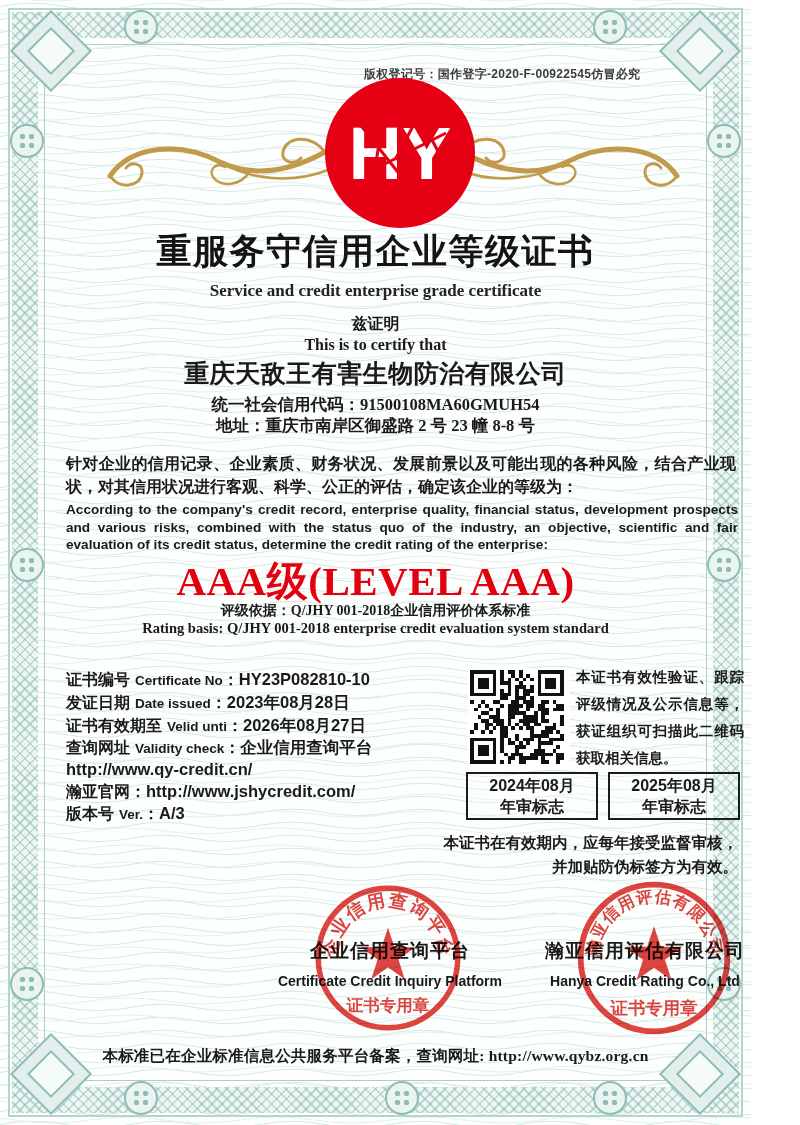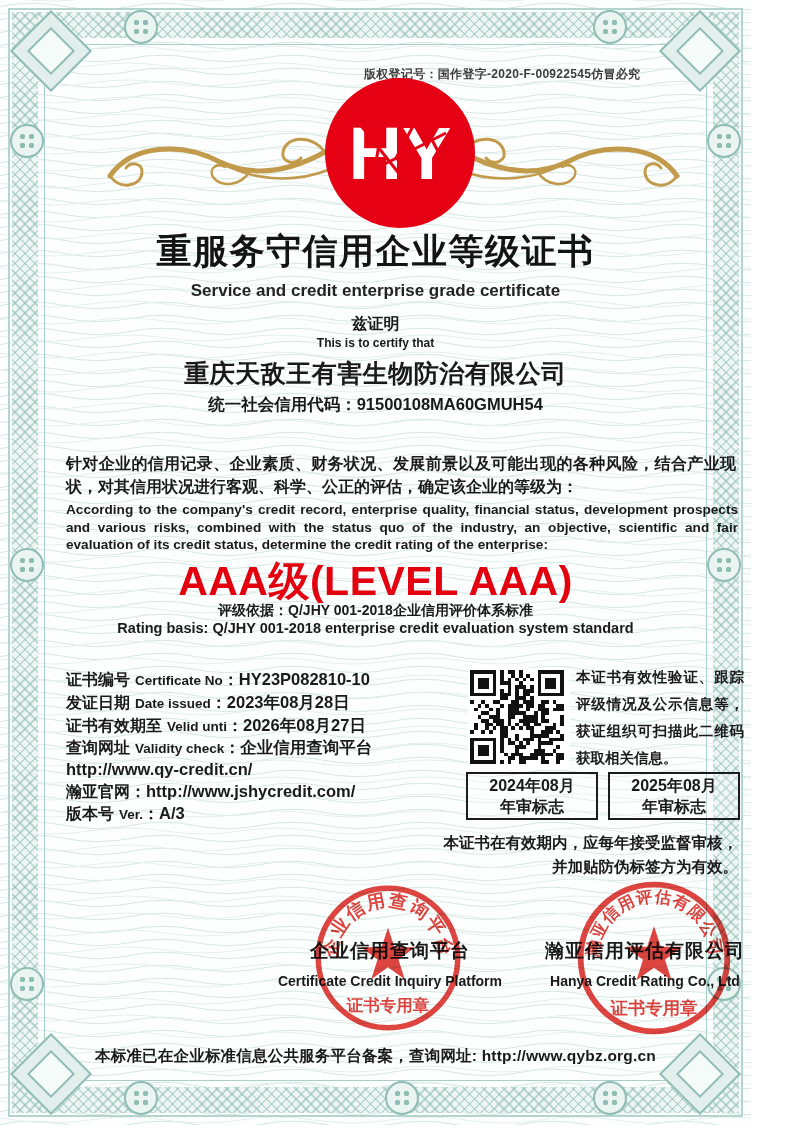--- a/index.html
+++ b/index.html
@@ -27,29 +27,29 @@
   .medallion{position:absolute;width:30px;height:30px;border-radius:50%;
     border:2px solid #8fbcb4;z-index:2;
     background:
      radial-gradient(circle at 35% 35%, #8fbcb4 2.5px, transparent 3px),
      radial-gradient(circle at 65% 35%, #8fbcb4 2.5px, transparent 3px),
      radial-gradient(circle at 35% 65%, #8fbcb4 2.5px, transparent 3px),
      radial-gradient(circle at 65% 65%, #8fbcb4 2.5px, transparent 3px),
      #eaf4f1;}
   
   .abs{position:absolute;z-index:3;}
-  .ctr{left:0;right:0;text-align:center;}
+  .ctr{left:0;right:0;text-align:center;font-family:Liberation Serif, serif;}
   .copyright{top:66px;left:364px;font-size:12px;font-weight:600;color:#3c3c3c;letter-spacing:.3px;}
   .logo{left:325px;top:78px;width:150px;height:150px;z-index:4;}
   .flourish{top:116px;z-index:3;}
   .fl-left{left:100px;} .fl-right{left:452px;transform:scaleX(-1);}
   .title{top:228px;font-size:35px;font-weight:800;letter-spacing:1.5px;color:#141414;}
   .subtitle{top:281px;font-size:17px;font-weight:600;color:#232323;}
   .certify-zh{top:314px;font-size:16px;font-weight:600;}
-  .certify-en{top:336px;font-size:12px;font-weight:600;text-align:center;}
+  .certify-en{top:336px;font-size:16px;font-weight:600;text-align:center;}
   .company{top:357px;font-size:25px;font-weight:800;letter-spacing:.5px;}
   .code-line{top:394px;font-size:16.5px;font-weight:700;}
   .addr-line{top:415px;font-size:16.5px;font-weight:700;}
   .para-zh{top:452px;left:66px;width:670px;font-size:16px;font-weight:700;line-height:23px;text-align:justify;}
   .para-en{top:501px;left:66px;width:672px;font-size:13.6px;font-weight:600;line-height:17.5px;text-align:justify;}
   .rating{top:554px;font-size:41px;font-weight:900;color:#e3000f;letter-spacing:.5px;}
   .basis-zh{top:602px;font-size:14px;font-weight:700;}
   .basis-en{top:620px;font-size:14.5px;font-weight:600;}
   .details{top:670px;left:66px;z-index:3;}
   .drow{height:22.4px;white-space:nowrap;}
@@ -147,20 +147,21 @@
       <line x1="40" y1="96" x2="121" y2="55"></line>
     </g>
   </svg>
 
   <div class="abs ctr title">重服务守信用企业等级证书</div>
   <div class="abs ctr subtitle">Service and credit enterprise grade certificate</div>
   <div class="abs ctr certify-zh">兹证明</div>
   <div class="abs ctr certify-en">This is to certify that</div>
   <div class="abs ctr company">重庆天敌王有害生物防治有限公司</div>
   <div class="abs ctr code-line">统一社会信用代码：91500108MA60GMUH54</div>
+  <div class="abs ctr addr-line">地址：重庆市南岸区御盛路 2 号 23 幢 8-8 号</div>
 
   <div class="abs para-zh">针对企业的信用记录、企业素质、财务状况、发展前景以及可能出现的各种风险，结合产业现状，对其信用状况进行客观、科学、公正的评估，确定该企业的等级为：</div>
   <div class="abs ctr rating">AAA级(LEVEL AAA)</div>
 
   <div class="abs para-en">According to the company's credit record, enterprise quality, financial status, development prospects and various risks, combined with the status quo of the industry, an objective, scientific and fair evaluation of its credit status, determine the credit rating of the enterprise:</div>
   <div class="abs ctr basis-zh">评级依据：Q/JHY 001-2018企业信用评价体系标准</div>
   <div class="abs ctr basis-en">Rating basis: Q/JHY 001-2018 enterprise credit evaluation system standard</div>
 
   <div class="abs details">
     <div class="drow"><span class="zh">证书编号</span><span class="en">Certificate No</span><span class="sep">：</span><span class="val">HY23P082810-10</span></div>

